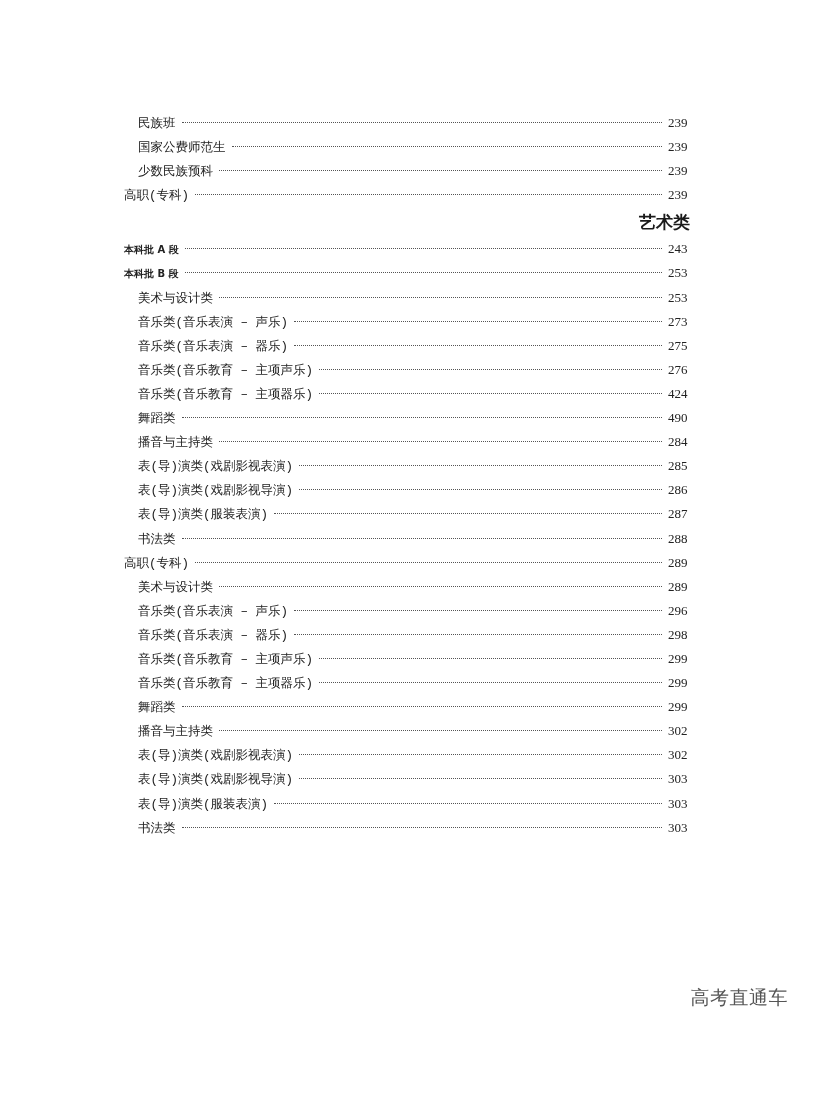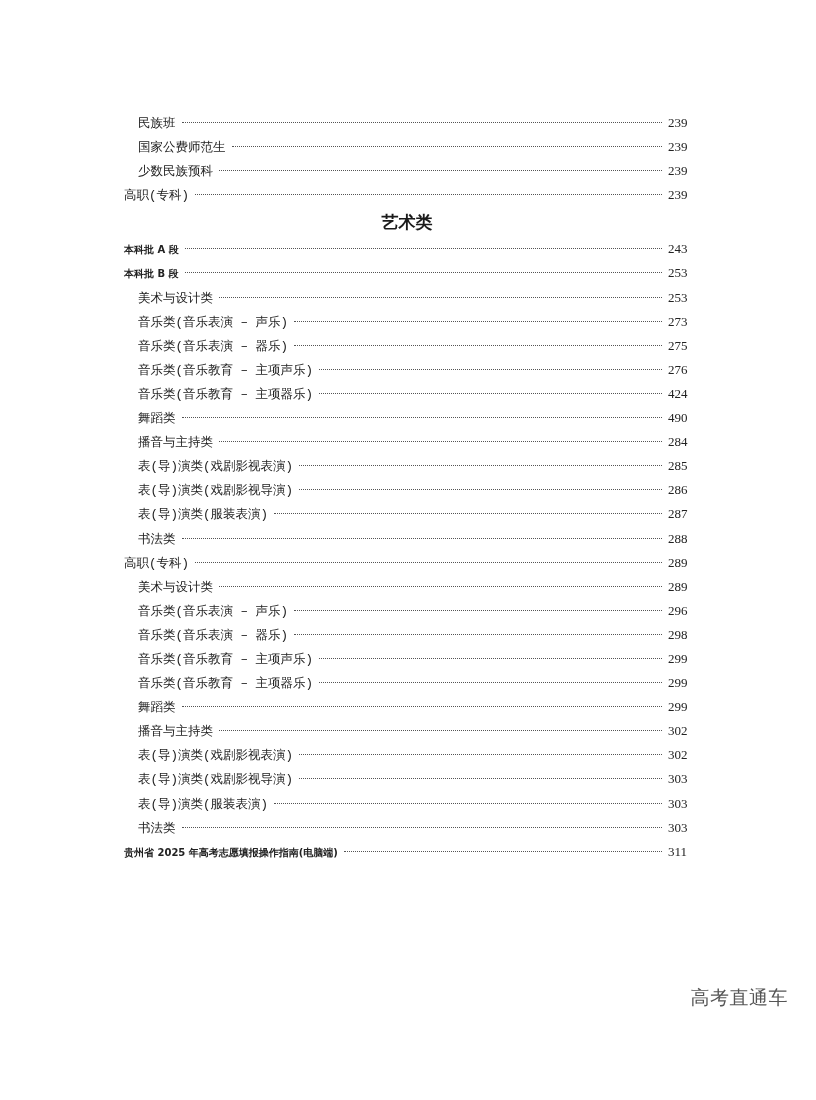--- a/index.html
+++ b/index.html
@@ -51,21 +51,21 @@
     }
     .page {
       flex: 0 0 auto;
       font-family: "Liberation Serif", "DejaVu Serif", serif;
       font-size: 13px;
       min-width: 22px;
     }
     .section-heading {
       height: 29px;
       line-height: 29px;
-      text-align: center;
+      text-align: right;
       font-family: "DejaVu Sans", "Liberation Sans", sans-serif;
       font-weight: bold;
       font-size: 17px;
       color: #1a1a1a;
       margin-top: 1px;
       margin-bottom: 0px;
     }
     .watermark {
       position: absolute;
       right: 28px;
@@ -222,21 +222,16 @@
   <div class="toc-row indent">
     <span class="label">表(导)演类(服装表演)</span>
     <span class="dots"></span>
     <span class="page">303</span>
   </div>
   <div class="toc-row indent">
     <span class="label">书法类</span>
     <span class="dots"></span>
     <span class="page">303</span>
   </div>
-  <div class="toc-row bold">
-    <span class="label">贵州省 2025 年高考志愿填报操作指南(电脑端)</span>
-    <span class="dots"></span>
-    <span class="page">311</span>
-  </div>
 
 </div>
 
 <div class="watermark">高考直通车</div>
 
 </body></html>

